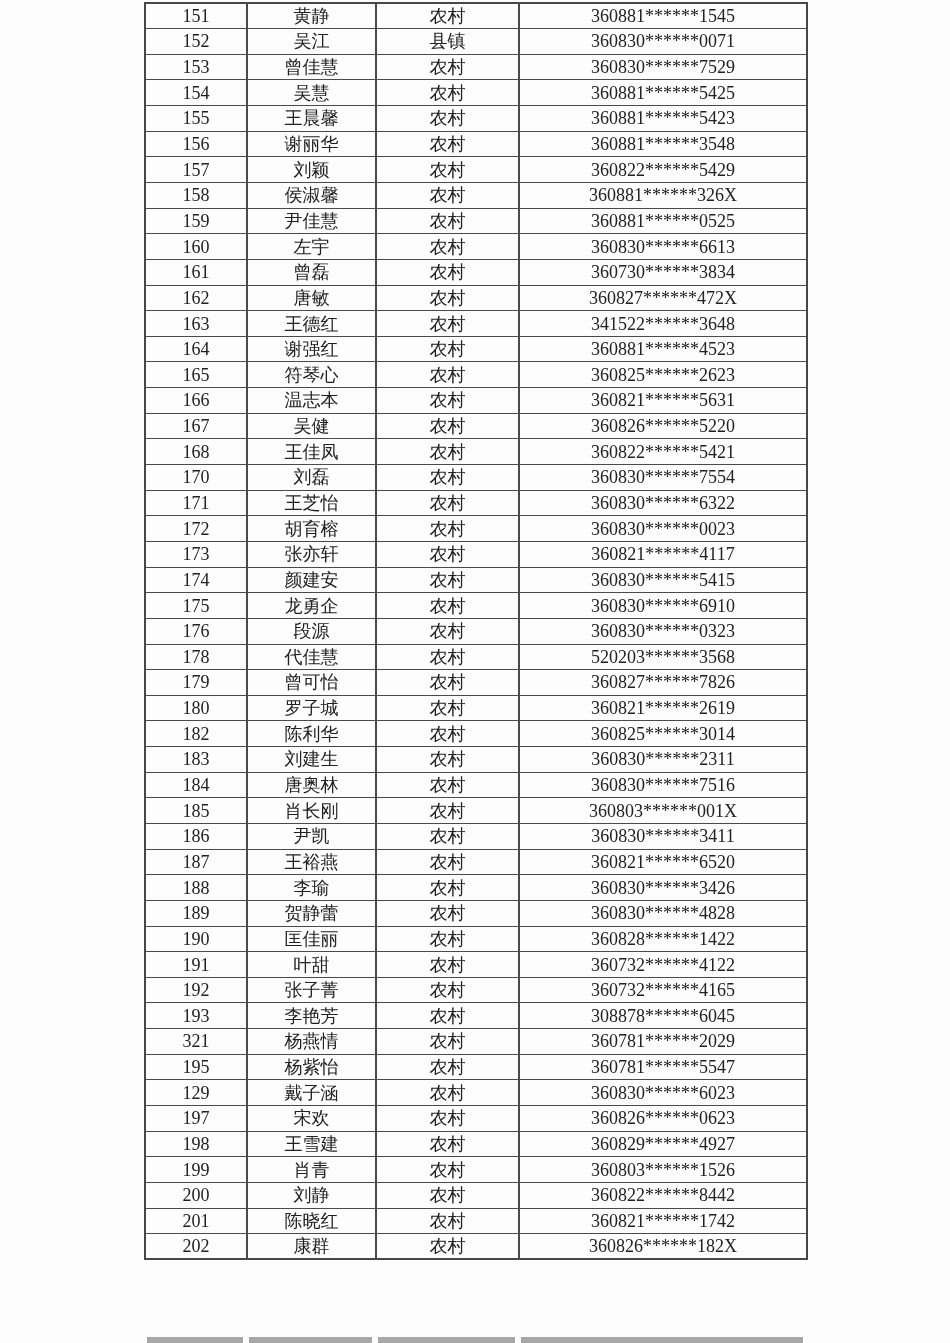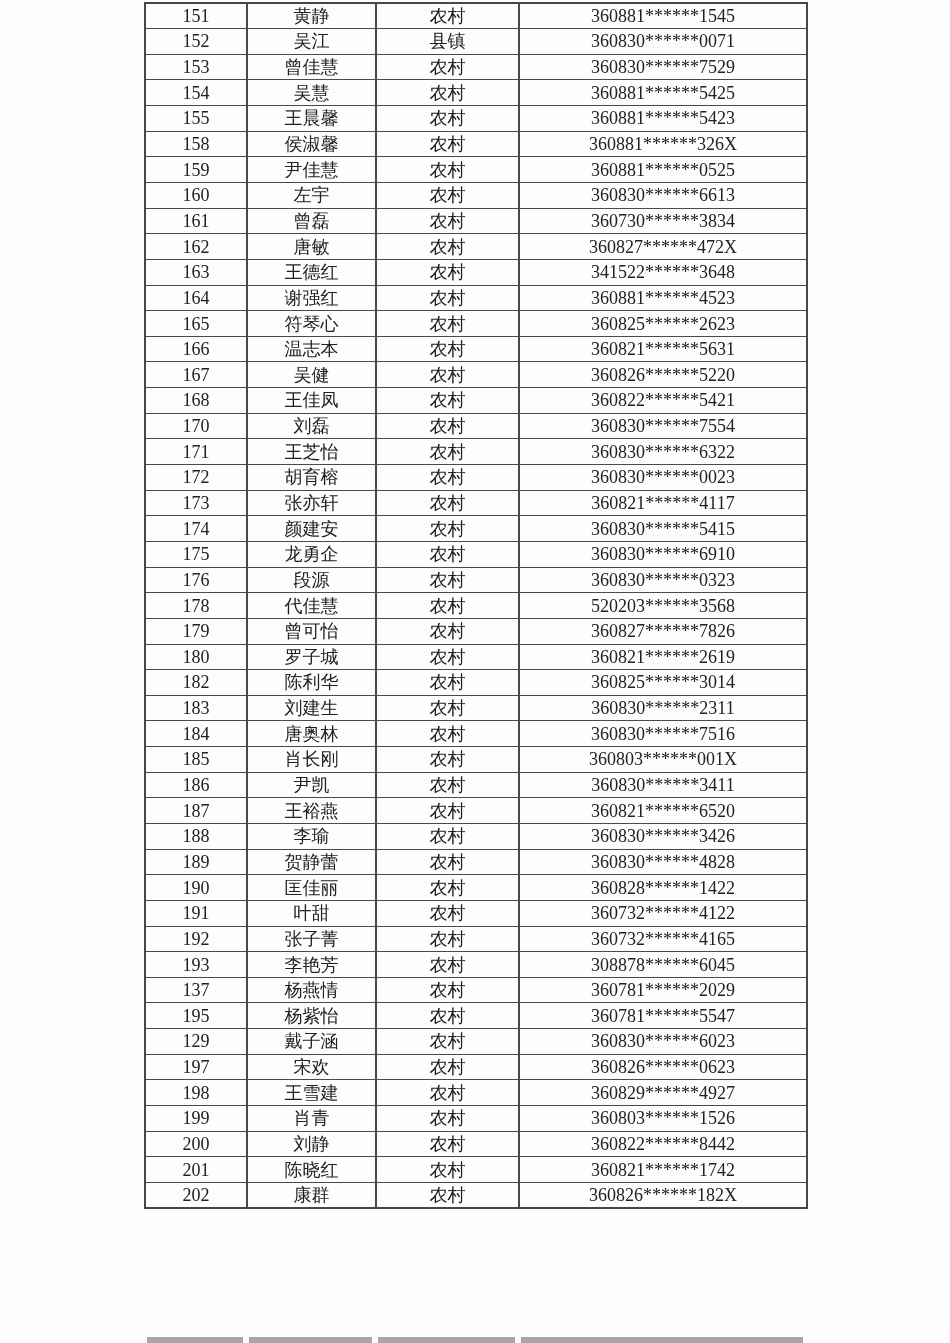--- a/index.html
+++ b/index.html
@@ -114,21 +114,33 @@
           <td>360881******5425</td>
         </tr>
 
         <tr>
           <td>155</td>
           <td>王晨馨</td>
           <td>农村</td>
           <td>360881******5423</td>
         </tr>
 
-
+        <tr>
+          <td>156</td>
+          <td>谢丽华</td>
+          <td>农村</td>
+          <td>360881******3548</td>
+        </tr>
+
+        <tr>
+          <td>157</td>
+          <td>刘颖</td>
+          <td>农村</td>
+          <td>360822******5429</td>
+        </tr>
 
         <tr>
           <td>158</td>
           <td>侯淑馨</td>
           <td>农村</td>
           <td>360881******326X</td>
         </tr>
 
         <tr>
           <td>159</td>
@@ -351,21 +363,21 @@
         </tr>
 
         <tr>
           <td>193</td>
           <td>李艳芳</td>
           <td>农村</td>
           <td>308878******6045</td>
         </tr>
 
         <tr>
-          <td>137</td>
+          <td>321</td>
           <td>杨燕情</td>
           <td>农村</td>
           <td>360781******2029</td>
         </tr>
 
         <tr>
           <td>195</td>
           <td>杨紫怡</td>
           <td>农村</td>
           <td>360781******5547</td>

